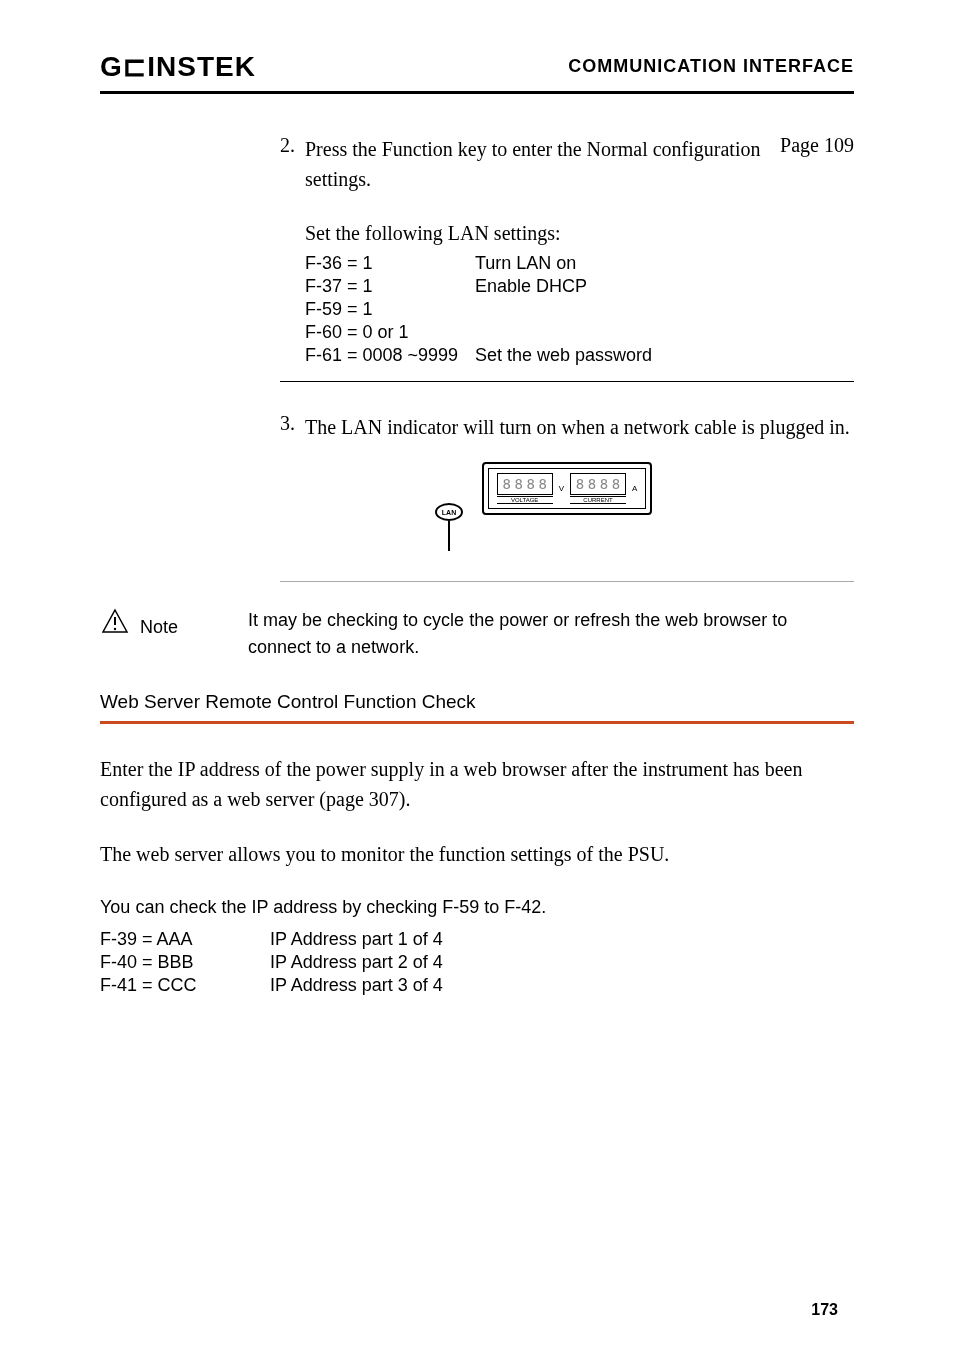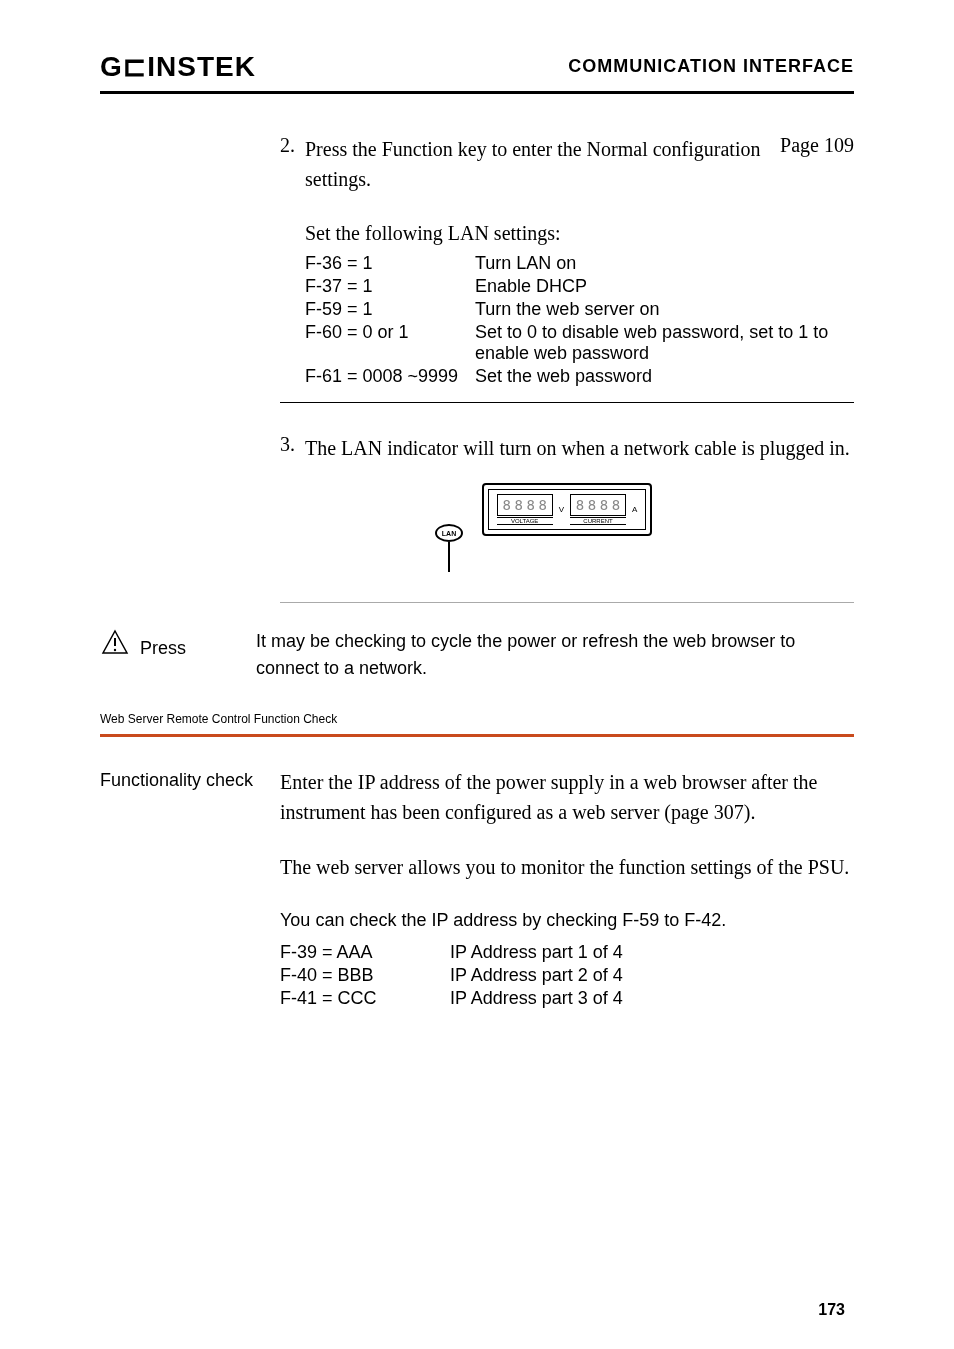--- a/index.html
+++ b/index.html
@@ -180,21 +180,21 @@
       margin-right: 60px;
       margin-top: 10px;
     }
     .note-text {
       font-family: Arial, sans-serif;
       font-size: 18px;
       line-height: 1.5;
     }
     .section-heading {
       font-family: Arial, sans-serif;
-      font-size: 12px;
+      font-size: 19px;
       margin-left: -180px;
       margin-top: 30px;
       padding-bottom: 8px;
       border-bottom: 3px solid #c94a1c;
       margin-bottom: 30px;
     }
     .func-row {
       display: flex;
       margin-left: -180px;
     }
@@ -230,21 +230,21 @@
       font-size: 18px;
       margin-bottom: 2px;
     }
     .ip-key {
       width: 170px;
       flex-shrink: 0;
     }
     .page-num {
       position: absolute;
       bottom: 30px;
-      right: 109px;
+      right: 116px;
       font-family: Arial, sans-serif;
       font-weight: bold;
       font-size: 16px;
     }
   </style>
 </head>
 <body>
 
 <div class="header">
   <div class="logo">G⊏INSTEK</div>
@@ -266,25 +266,23 @@
     <div class="setting-row">
       <div class="setting-key">F-36 = 1</div>
       <div class="setting-val">Turn LAN on</div>
     </div>
     <div class="setting-row">
       <div class="setting-key">F-37 = 1</div>
       <div class="setting-val">Enable DHCP</div>
     </div>
     <div class="setting-row">
       <div class="setting-key">F-59 = 1</div>
-      <div class="setting-val">Turn the web server on</div>
     </div>
     <div class="setting-row">
       <div class="setting-key">F-60 = 0 or 1</div>
-      <div class="setting-val">Set to 0 to disable web password, set to 1 to enable web password</div>
     </div>
     <div class="setting-row">
       <div class="setting-key">F-61 =  0008 ~9999</div>
       <div class="setting-val">Set the web password</div>
     </div>
   </div>
 
   <div class="divider"></div>
 
   <div class="step-row">
@@ -326,28 +324,27 @@
   </div>
 
   <div class="divider-light"></div>
 
   <div class="note-row">
     <svg class="note-icon" viewBox="0 0 30 30">
       <path d="M15 3 L27 25 L3 25 Z" fill="none" stroke="#000" stroke-width="1.5"></path>
       <line x1="15" y1="10" x2="15" y2="18" stroke="#000" stroke-width="2"></line>
       <circle cx="15" cy="22" r="1.2" fill="#000"></circle>
     </svg>
-    <div class="note-label">Press</div>
+    <div class="note-label">Note</div>
     <div class="note-text">It may be checking to cycle the power or refresh the web browser to connect to a network.</div>
   </div>
 
   <div class="section-heading">Web Server Remote Control Function Check</div>
 
   <div class="func-row">
-    <div class="func-label">Functionality check</div>
     <div style="flex:1">
       <div class="func-text">Enter the IP address of the power supply in a web browser after the instrument has been configured as a web server (page 307).</div>
       <div class="func-para">The web server allows you to monitor the function settings of the PSU.</div>
       <div class="ip-block">
         <div class="ip-intro">You can check the IP address by checking F-59 to F-42.</div>
         <div class="ip-row">
           <div class="ip-key">F-39 = AAA</div>
           <div>IP Address part 1 of 4</div>
         </div>
         <div class="ip-row">

